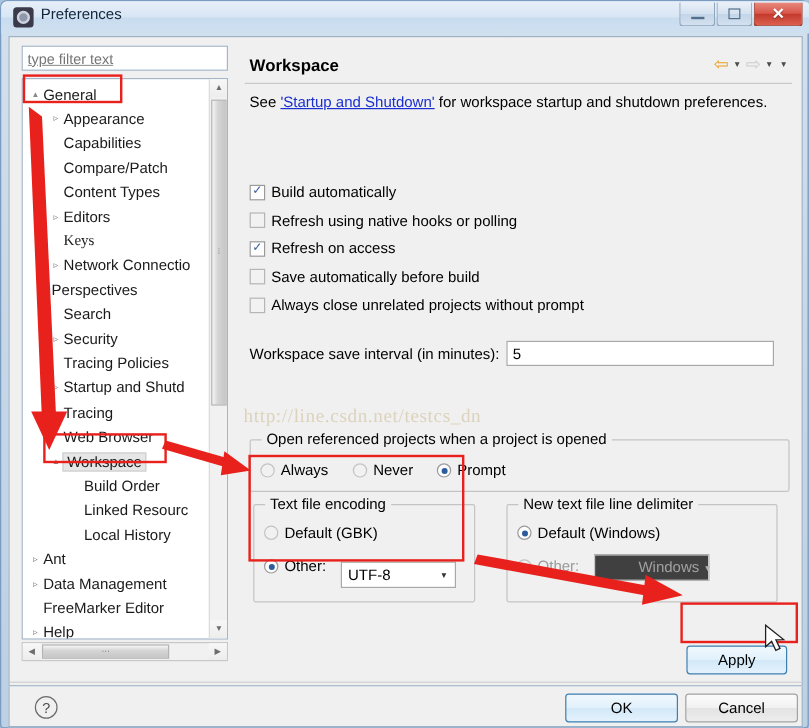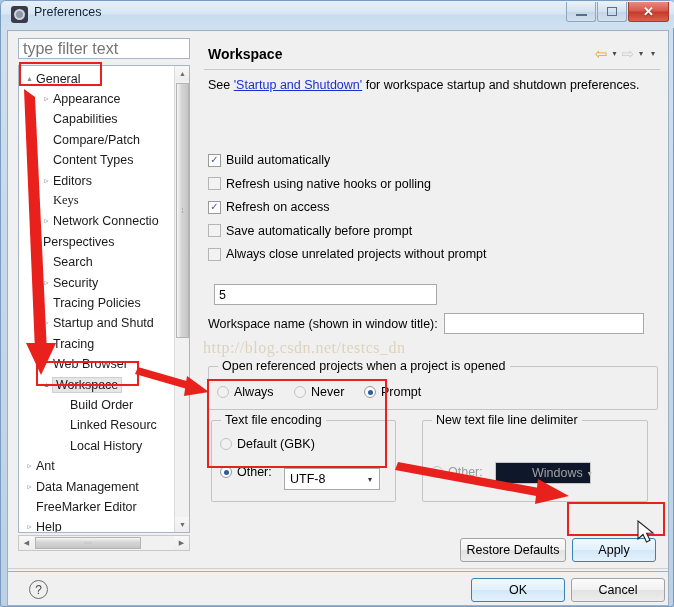--- a/index.html
+++ b/index.html
@@ -71,22 +71,23 @@
     border: 1px solid #9bb2c6;
   }
 
   
   #tree-panel {
     position: absolute; left: 5px; top: 5px; width: 182px; height: 499px;
   }
   #filter-box {
     position: absolute; left: 5px; top: 2px; width: 172px; height: 21px;
     border: 1px solid #a4b6c8; background: #fff;
-    font-size: 16px; color: #9a9a9a; padding: 2px 4px;
+    font-size: 12px; color: #9a9a9a; padding: 2px 4px;
     font-family: "Liberation Sans", sans-serif;
+    text-decoration: underline;
   }
   #tree {
     position: absolute; left: 5px; top: 29px; width: 172px; height: 468px;
     background: #fff; border: 1px solid #a4b6c8;
     overflow: hidden;
   }
   .node {
     position: absolute; height: 19px; left: 0;
     display: flex; align-items: center;
     font-size: 12.5px; color: #1a1a1a; white-space: nowrap;
@@ -198,21 +199,21 @@
   .rb .dot { width: 5px; height: 5px; border-radius: 50%; background: #2b5c9b; display: none; }
   .rb.on .dot { display: block; }
   .rb.off-dim { background: #f1f1f1; border-color: #c3c3c3; }
 
   
   .combo {
     height: 22px; border: 1px solid #a9a9a9; background: #fff;
     display: flex; align-items: center; justify-content: space-between;
     font-size: 12.5px; padding: 0 2px 0 5px; color: #000;
   }
-  .combo.dis { background: #0f172a; color: #a0a0a0; border-color: #c6c6c6; padding-left: 36px; }
+  .combo.dis { background: #404040; color: #a0a0a0; border-color: #c6c6c6; padding-left: 36px; }
   .combo .car { font-size: 8px; color: #333; padding: 0 5px; }
   .combo.dis .car { color: #b4b4b4; }
 
   
   .btn {
     position: absolute; height: 24px;
     border: 1px solid #a2a2a2; border-radius: 3px;
     background: linear-gradient(180deg,#fbfbfb 0%,#f2f2f2 48%,#e3e3e3 52%,#ededed 100%);
     display: flex; align-items: center; justify-content: center;
     font-size: 12.5px; color: #000;
@@ -401,34 +402,31 @@
           <div class="cbrow" style="top: 140.5px;">
             <span class="cb off"></span>
             <span>Refresh using native hooks or polling</span>
           </div>
           <div class="cbrow" style="top: 164px;">
             <span class="cb">✓</span>
             <span>Refresh on access</span>
           </div>
           <div class="cbrow" style="top: 187.5px;">
             <span class="cb off"></span>
-            <span>Save automatically before prompt</span>
+            <span>Save automatically before build</span>
           </div>
           <div class="cbrow" style="top: 211px;">
             <span class="cb off"></span>
             <span>Always close unrelated projects without prompt</span>
           </div>
         </div>
 
       <div class="fieldrow" style="top:248px">
+        <span>Workspace save interval (in minutes):</span>
         <input class="txt" style="width: 223px; margin-left: 6px;" type="text" value="5">
-      </div>
-      <div class="fieldrow" style="top:277px">
-        <span>Workspace name (shown in window title):</span>
-        <input class="txt" style="width: 200px; margin-left: 6px;" type="text" value="">
       </div>
 
       <div class="group" style="left:8px;top:330px;width:450px;height:44px">
         <div class="glabel">Open referenced projects when a project is opened</div>
         <div class="rbrow" style="left:8px;top:18px">
           <span class="rb off-dim"></span>
           <span>Always</span>
         </div>
         <div class="rbrow" style="left:85px;top:18px">
           <span class="rb off-dim"></span>
@@ -455,34 +453,39 @@
           <span>Other:</span>
         </div>
         <div class="combo" style="position:absolute;left:72px;top:47px;width:96px">
           <span>UTF-8</span>
           <span class="car">▾</span>
         </div>
       </div>
 
       <div class="group" style="left:222px;top:384px;width:226px;height:82px">
         <div class="glabel">New text file line delimiter</div>
+        <div class="rbrow" style="left:8px;top:16px">
+          <span class="rb on">
+              <span class="dot"></span>
+            </span>
+          <span>Default (Windows)</span>
+        </div>
         <div class="rbrow dim" style="left:8px;top:44px">
           <span class="rb off-dim"></span>
           <span>Other:</span>
         </div>
         <div class="combo dis" style="position:absolute;left:72px;top:41px;width:96px">
           <span>Windows</span>
           <span class="car">▾</span>
         </div>
       </div>
 
-      <div class="btn" style="left:260px;top:502px;width:106px">Restore Defaults</div>
       <div class="btn primary" style="left:372px;top:502px;width:84px">Apply</div>
 
-      <div id="watermark">http://blog.csdn.net/testcs_dn</div>
+      <div id="watermark">http://line.csdn.net/testcs_dn</div>
     </div>
 
     <div id="bottom-sep"></div>
   </div>
 
   <div id="footer">
     <div id="help-icon">?</div>
     <div class="btn primary" style="left:463px;top:6px;width:94px">OK</div>
     <div class="btn" style="left:563px;top:6px;width:94px">Cancel</div>
   </div>

